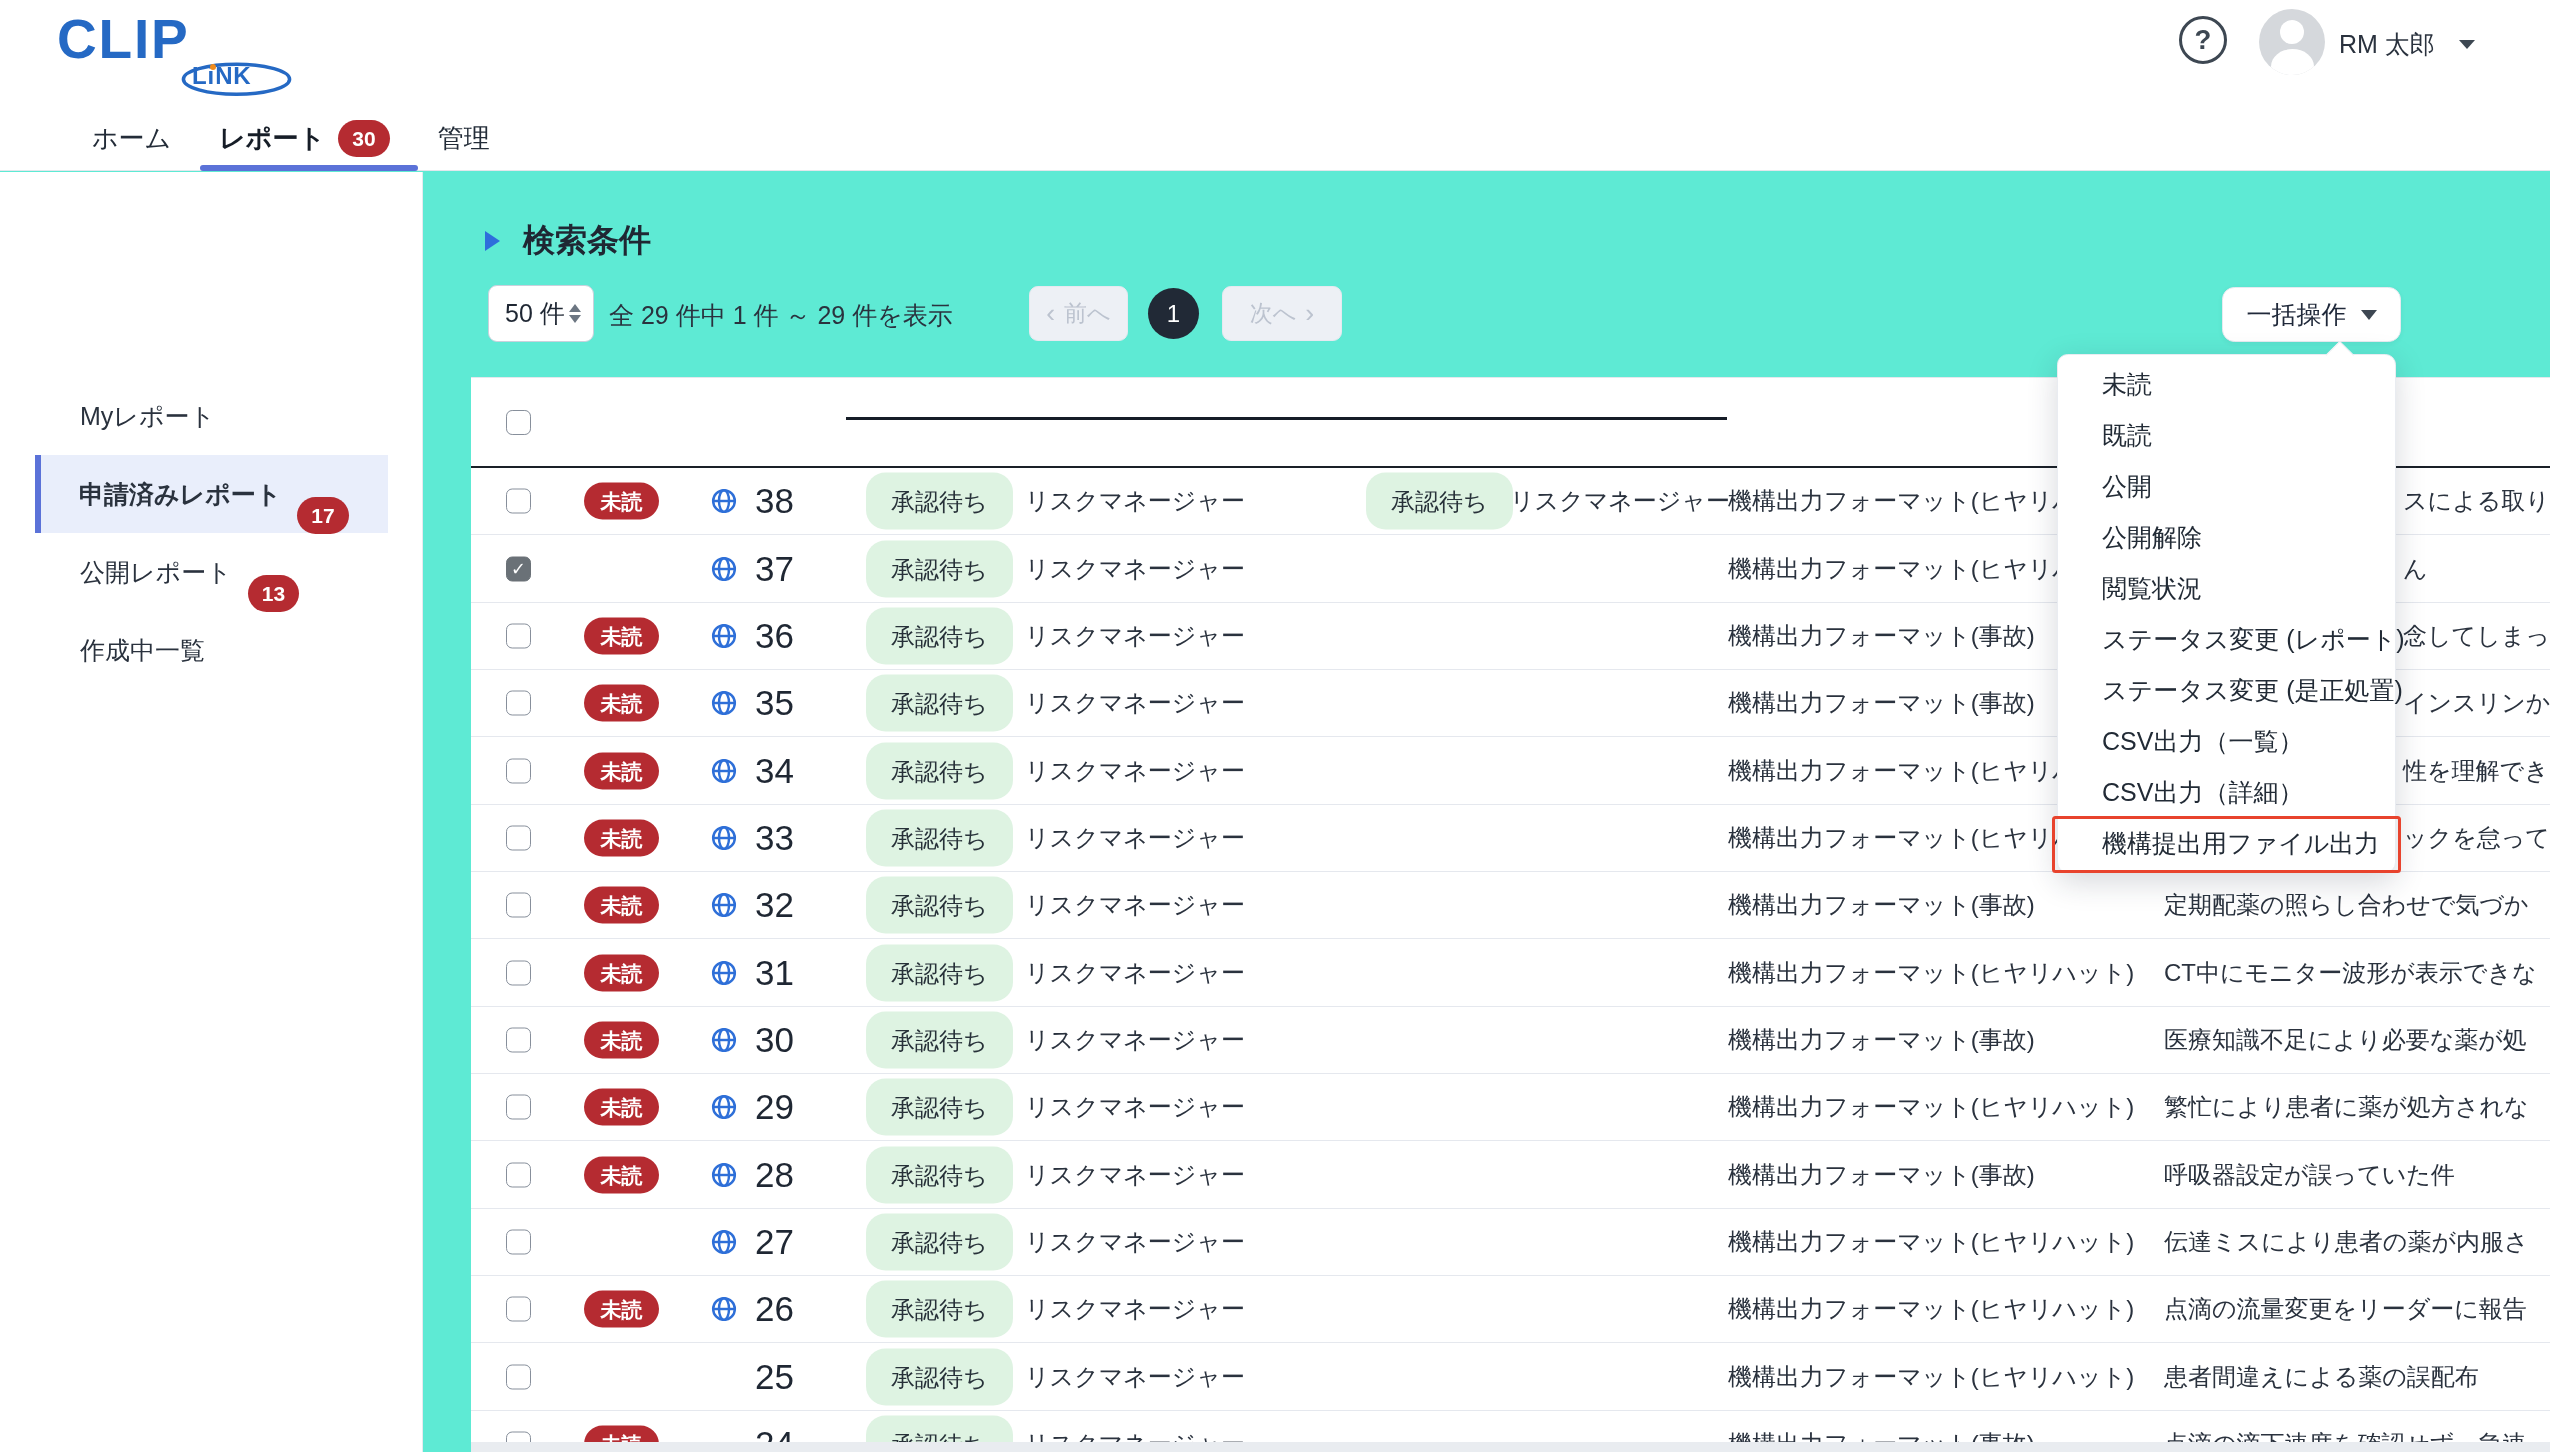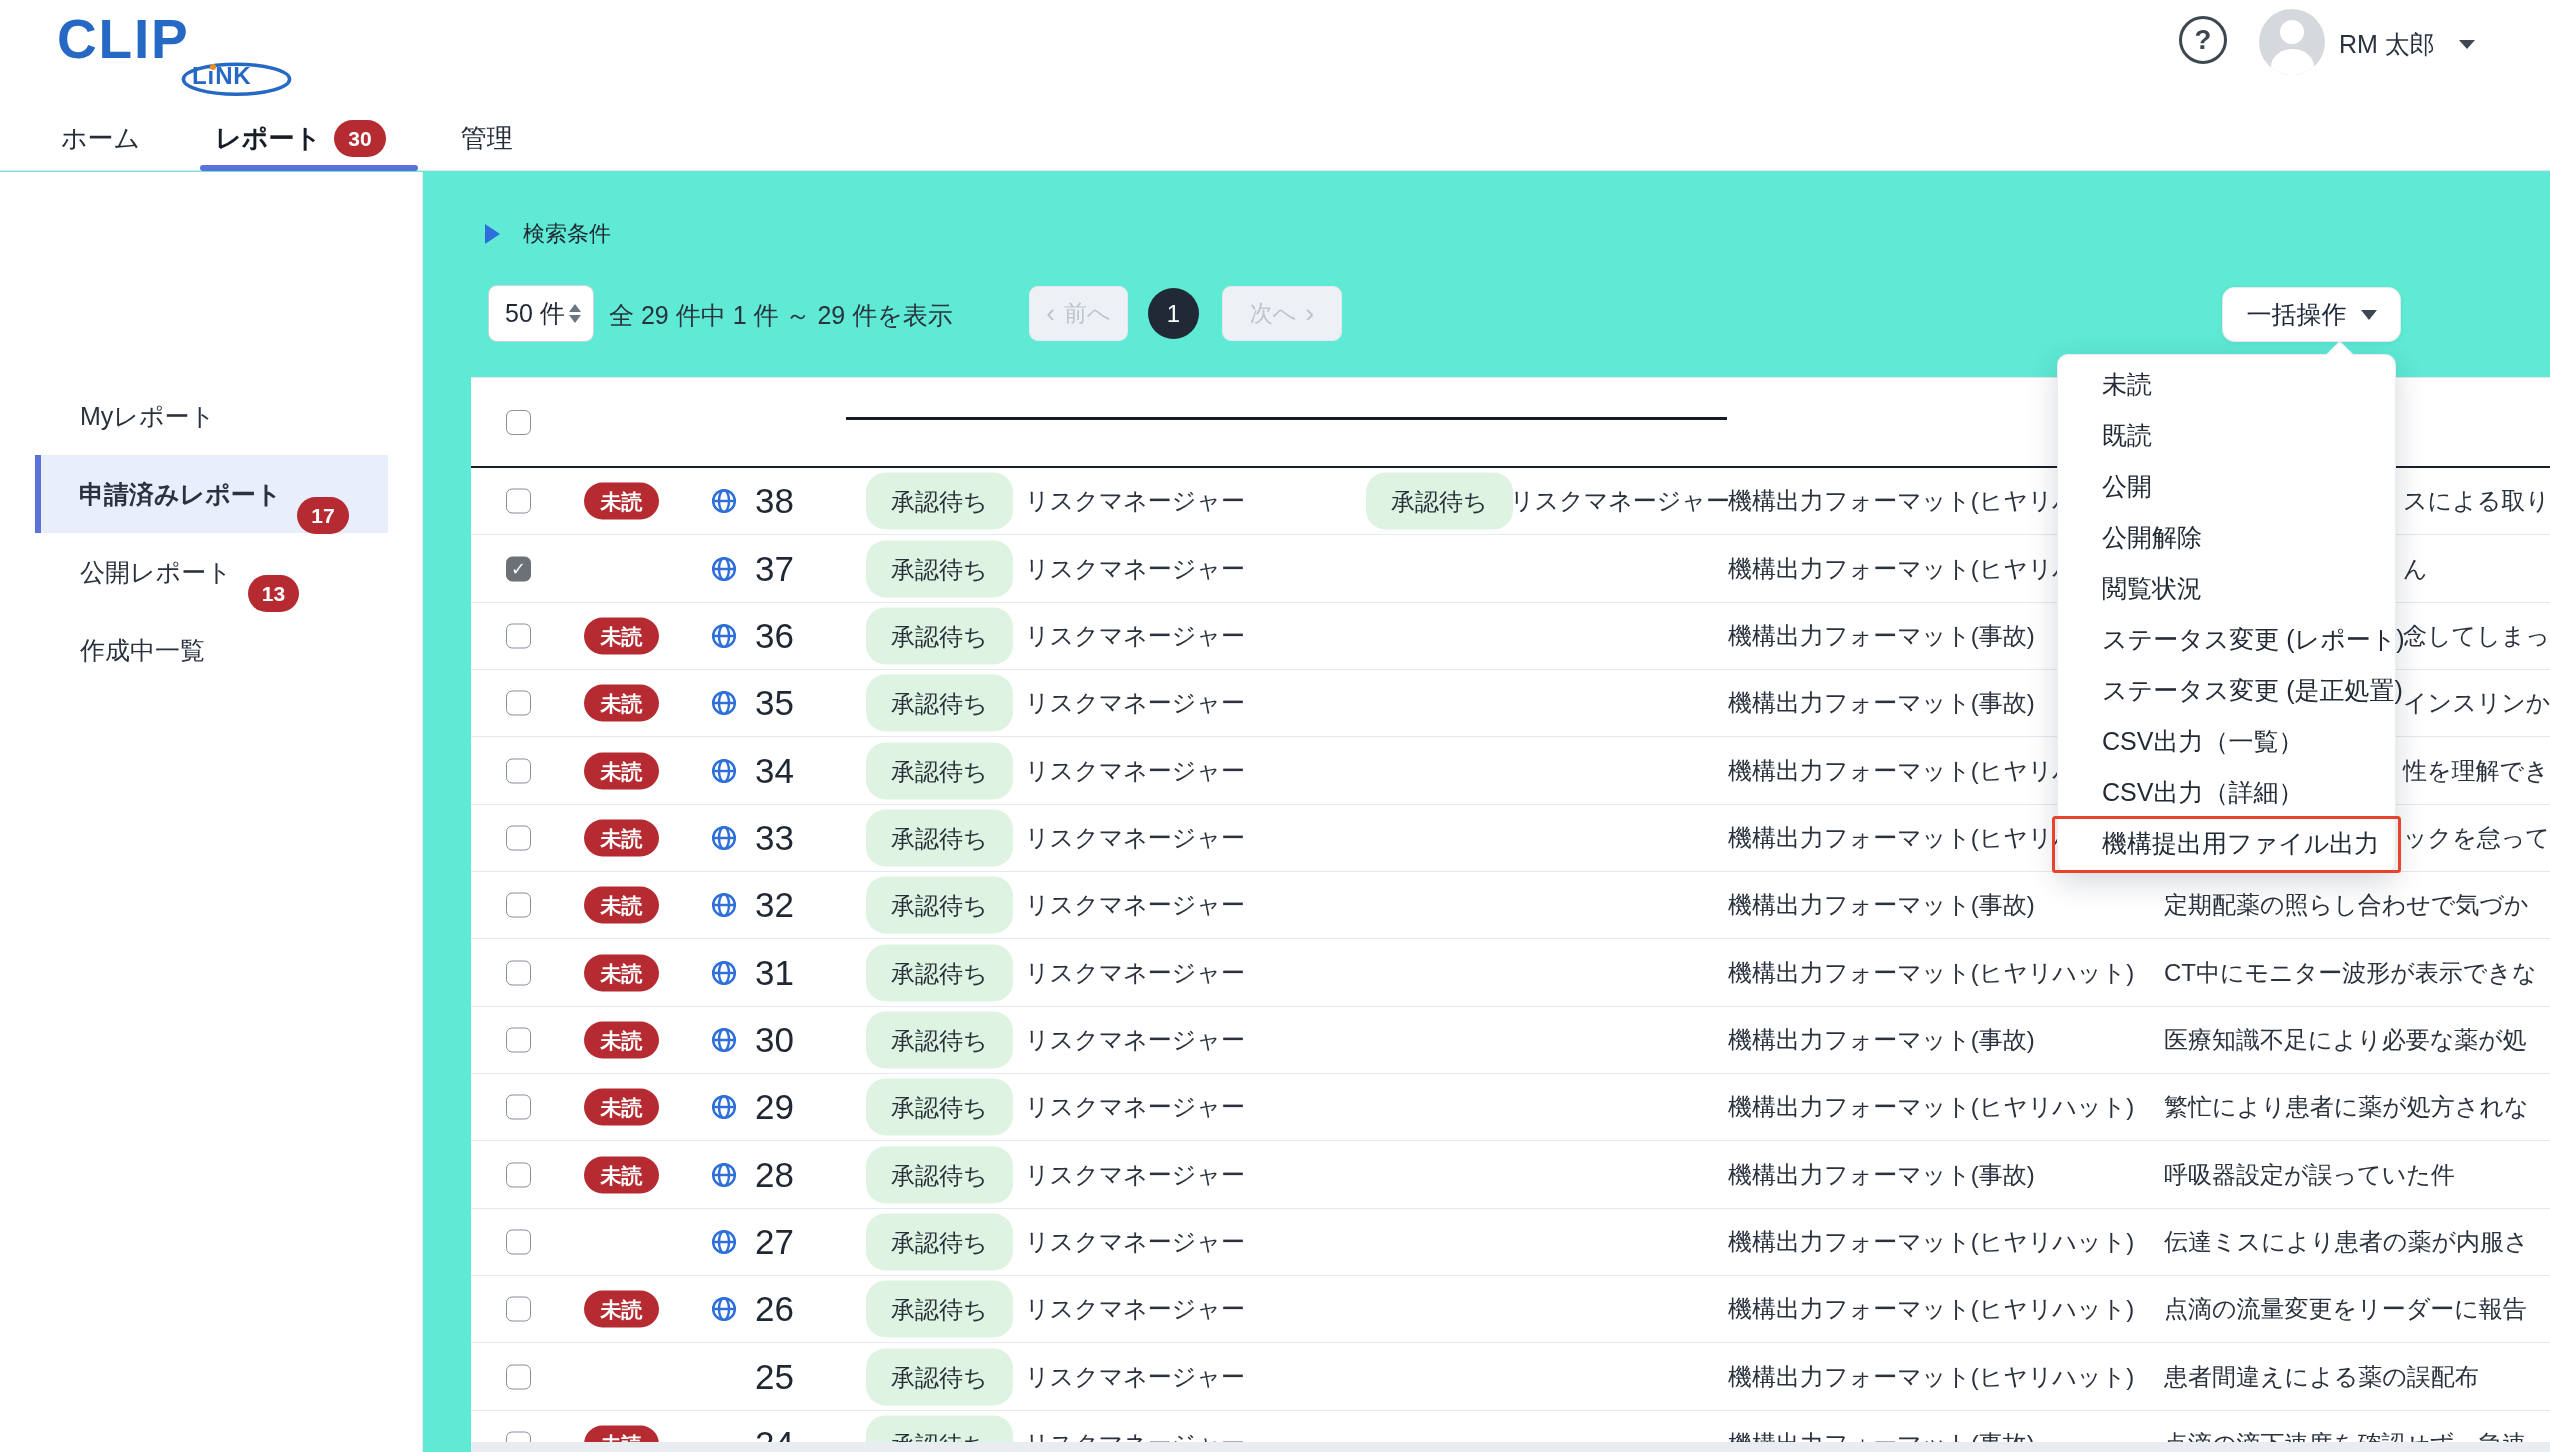--- a/index.html
+++ b/index.html
@@ -16,36 +16,36 @@
   .logo-link { position:absolute; left:135px; top:55px; font-size:24px; font-weight:bold; color:#2569c4; letter-spacing:0.9px; }
   .logo-idot { position:absolute; left:153px; top:57px; width:6.2px; height:6.2px; border-radius:50%; background:#f08c1e; }
   .logo-swoosh { position:absolute; left:122px; top:51px; width:115px; height:39px; }
   .help-btn { position:absolute; left:2179px; top:16px; width:48px; height:48px; border:3.5px solid #3d4752; border-radius:50%;
     display:flex; align-items:center; justify-content:center; font-size:27.5px; font-weight:bold; color:#3d4752; background:#fff; }
   .avatar { position:absolute; left:2259px; top:8.9px; width:66px; height:66px; border-radius:50%; background:#d5d8dc; overflow:hidden; }
   .avatar .head { position:absolute; left:21px; top:11.5px; width:24px; height:24px; border-radius:50%; background:#fff; }
   .avatar .body { position:absolute; left:11.5px; top:40px; width:43px; height:35px; border-radius:50%; background:#fff; }
   .user-chip { position:absolute; left:2339px; top:28px; font-size:25px; color:#2a323e; display:flex; align-items:center; gap:24px; }
   .caret-down { width:0; height:0; border-left:8px solid transparent; border-right:8px solid transparent; border-top:9.7px solid #3d4752; display:inline-block; }
-  .nav-tabs { position:absolute; left:61px; top:113px; display:flex; gap:75px; align-items:center; height:50px; }
+  .nav-tabs { position:absolute; left:92px; top:113px; display:flex; gap:48px; align-items:center; height:50px; }
   .tab { display:flex; align-items:center; gap:13.3px; font-size:26px; color:#232c38; cursor:pointer; }
   .tab.active { font-weight:bold; color:#161d27; }
   .badge { display:inline-flex; align-items:center; justify-content:center; background:#b52b31; color:#fff;
     font-size:21px; font-weight:bold; height:37px; min-width:37px; padding:0 14px; border-radius:18.6px; line-height:1; }
   .tab-underline { position:absolute; left:200px; top:165px; width:218px; height:6.2px; border-radius:3.5px; background:#5b72d8; }
   
   .sidebar { position:absolute; left:0; top:172px; width:423px; height:1281px; background:#fff; border-right:0.9px solid #e6eaf0; }
   .side-item { position:absolute; display:flex; align-items:center; font-size:25px; color:#2a323e; cursor:pointer; left:0; width:423px; height:53px; padding-left:80px; }
   .side-item .lbl { white-space:nowrap; }
   .side-item .badge { margin-left:16px;margin-top:42px; }
   .side-item.active { left:35px; width:353px; height:78px; background:#e9eefb; border-left:6.2px solid #5b72d8; padding-left:38px; font-weight:bold; }
   
   .search-head { position:absolute; left:485px; top:219px; display:flex; align-items:center; gap:23px; }
   .tri-right { width:0; height:0; border-left:15px solid #2e6edb; border-top:10.6px solid transparent; border-bottom:10.6px solid transparent; }
-  .search-title { font-size:22px; font-weight:normal; color:#1f2733; }
+  .search-title { font-size:32px; font-weight:bold; color:#1f2733; }
   
   .pagesize { position:absolute; left:488px; top:285px; width:106px; height:57px; background:#fff; border:0.9px solid #c9d1dc; border-radius:8.9px;
     display:flex; align-items:center; padding:0 12.4px 0 16px; font-size:25px; color:#1f2733; justify-content:space-between; cursor:pointer; }
   .updown { display:flex; flex-direction:column; gap:3.5px; }
   .updown .u { width:0;height:0;border-left:6.2px solid transparent;border-right:6.2px solid transparent;border-bottom:8px solid #6c7682; }
   .updown .d { width:0;height:0;border-left:6.2px solid transparent;border-right:6.2px solid transparent;border-top:8px solid #6c7682; }
   .range-text { position:absolute; left:609px; top:299px; font-size:25px; color:#2a323e; white-space:nowrap; }
   .pg-btn { position:absolute; top:286px; height:55px; background:#edf0f5; border-radius:8.9px; border:0.9px solid #e6e9f0;
     display:flex; align-items:center; justify-content:center; gap:8.9px; font-size:23px; color:#bcc3cf; }
   .pg-prev { left:1029px; width:99px; }

